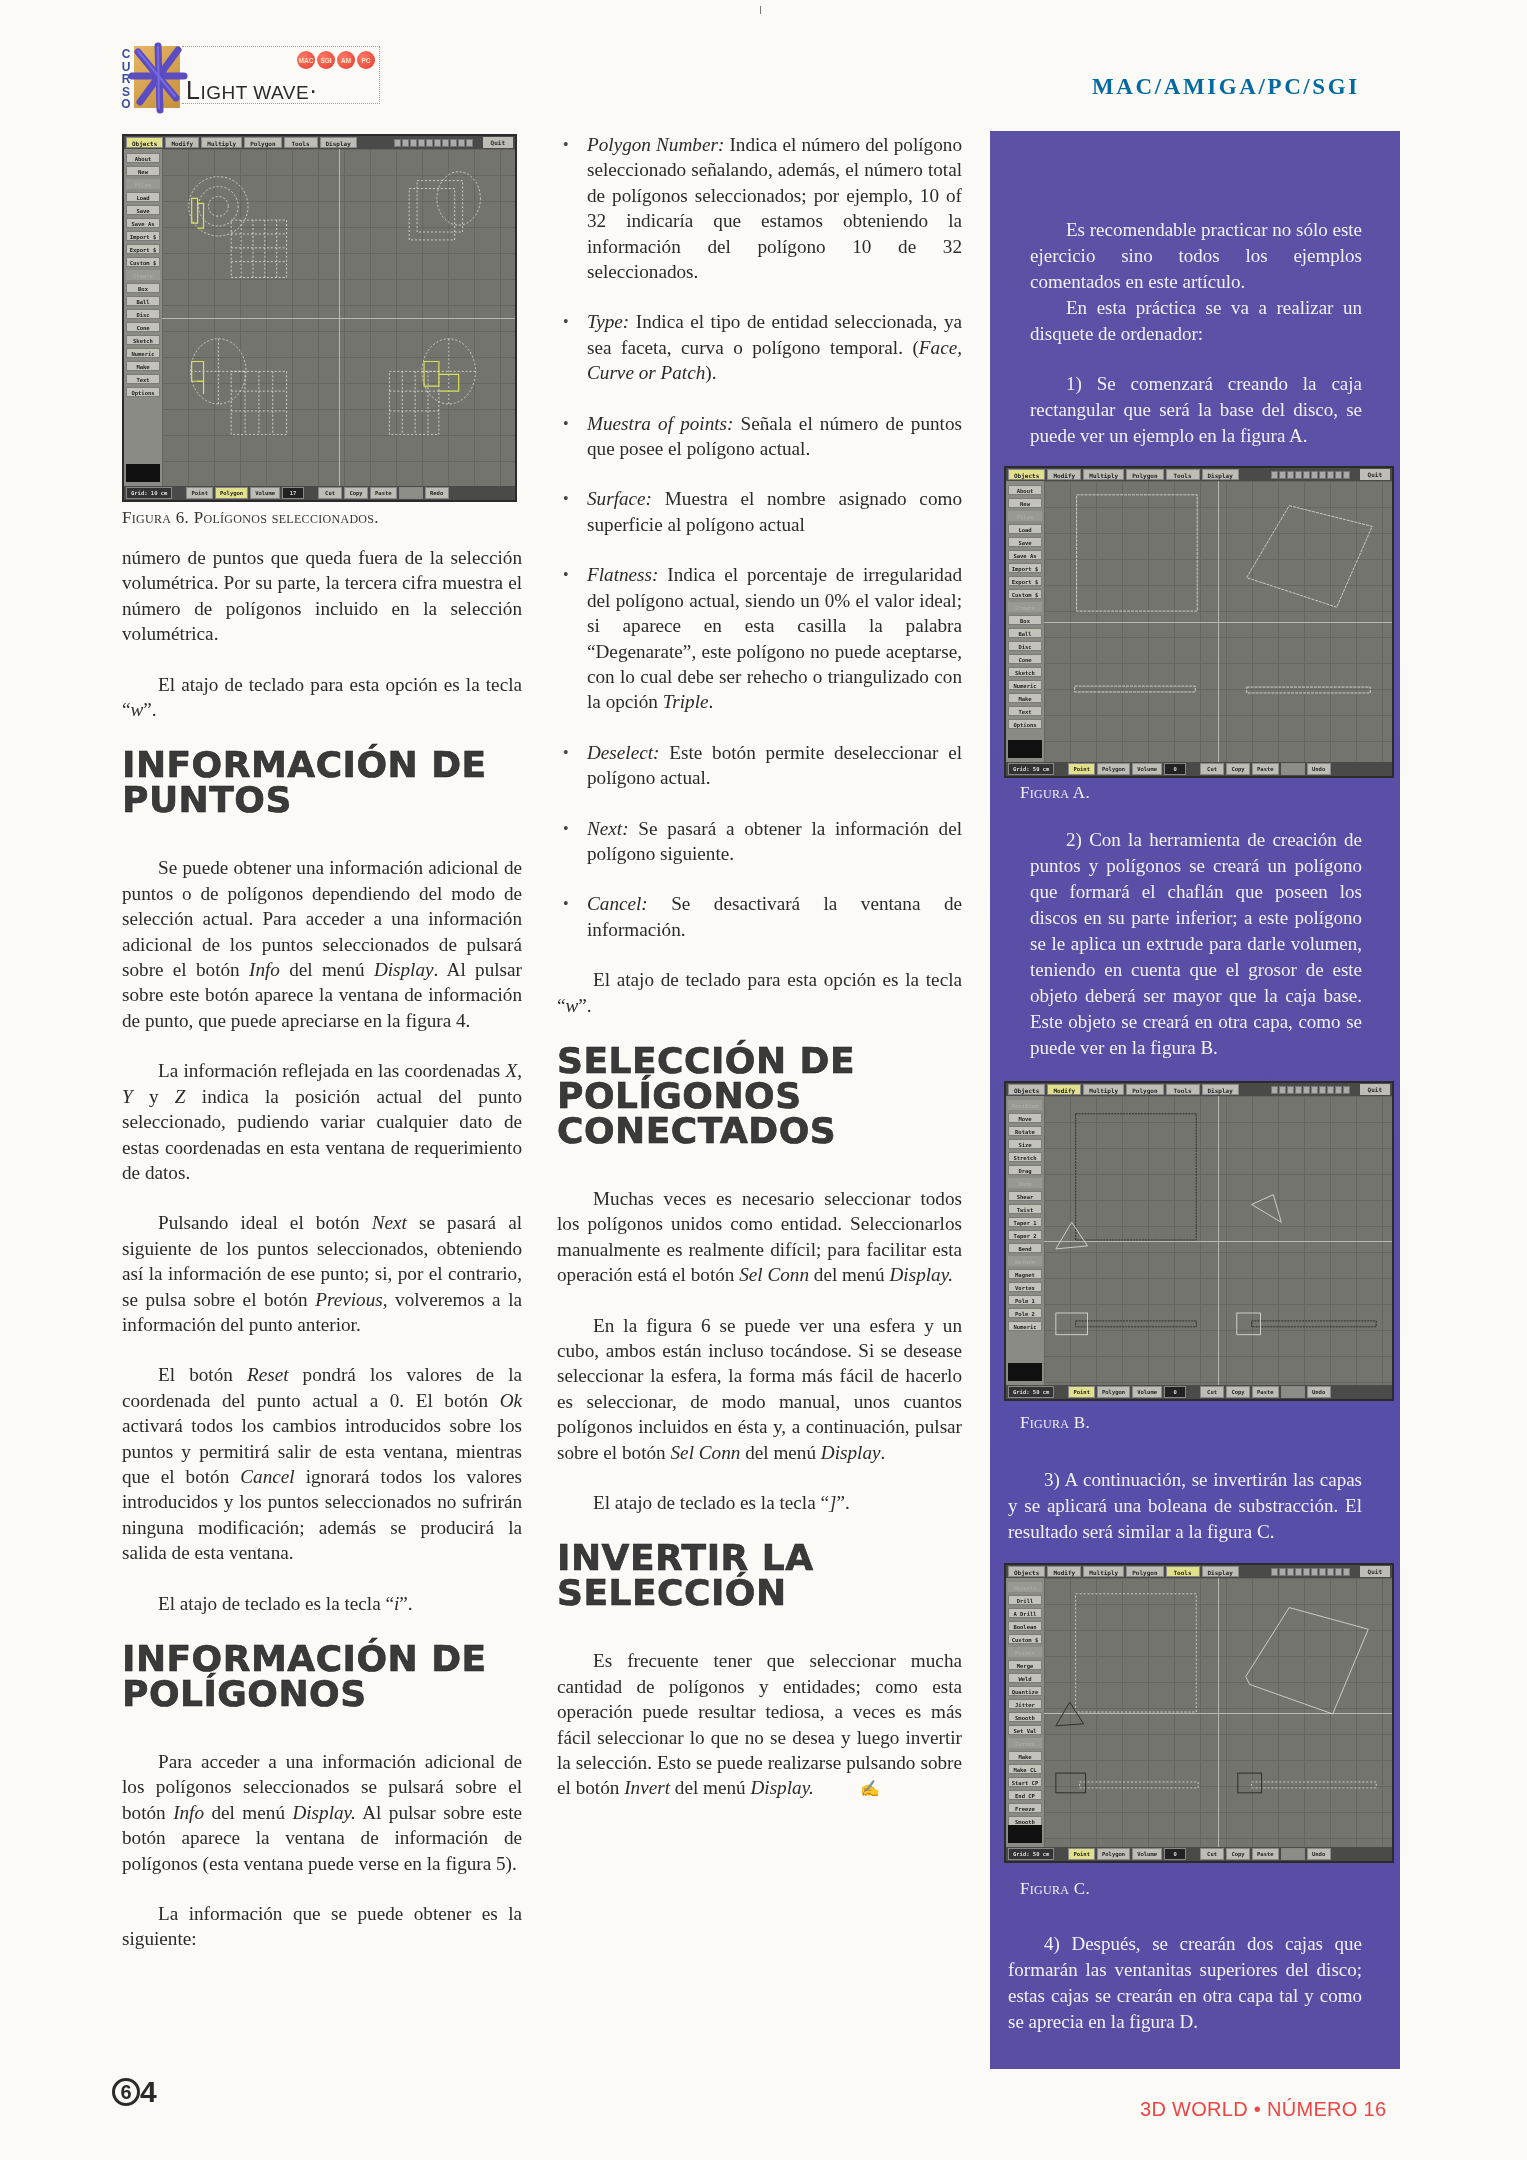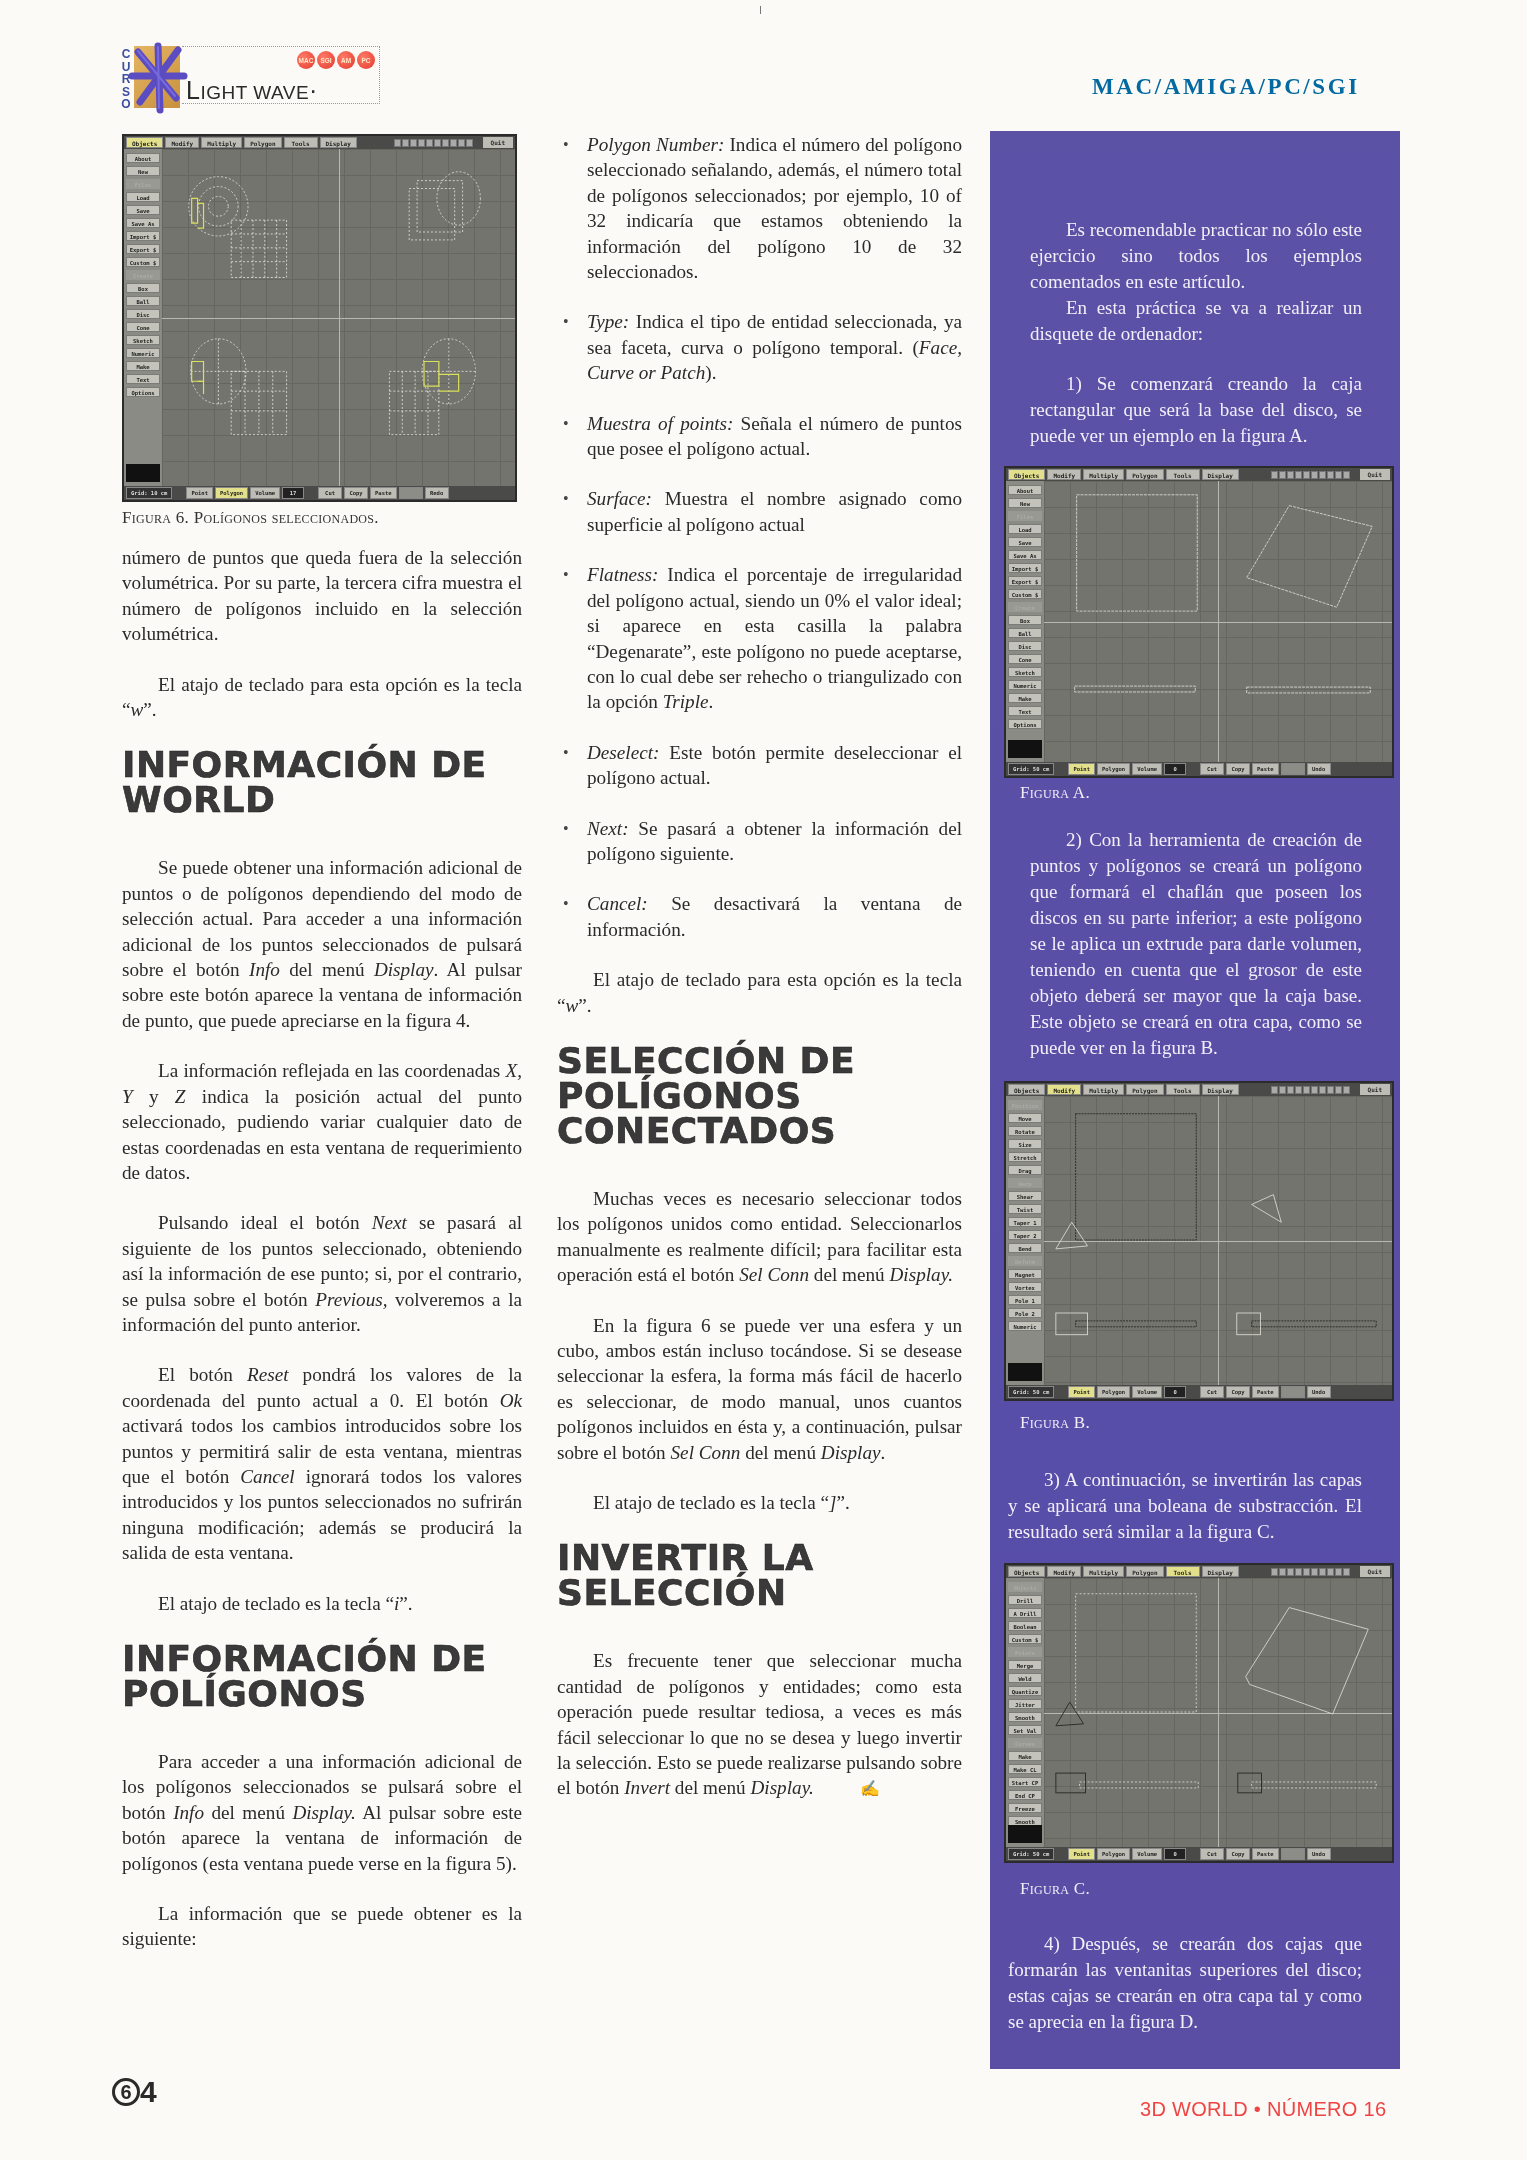--- a/index.html
+++ b/index.html
@@ -222,24 +222,24 @@
     <div class="bb">Paste</div>
     <div class="bb dim">Undo</div>
     <div class="bb">Redo</div>
   </div>
 </div>
 <div class="caption fig6-cap">Figura 6. Polígonos seleccionados.</div>
 
 <div class="col col-left">
   <p class="noind">número de puntos que queda fuera de la selección volumétrica. Por su parte, la tercera cifra muestra el número de polígonos incluido en la selección volumétrica.</p>
   <p><span>El atajo de teclado para esta opción es la tecla “</span><em>w</em><span>”.</span></p>
-  <h2 class="section">INFORMACIÓN DE WORLD</h2>
+  <h2 class="section">INFORMACIÓN DE PUNTOS</h2>
   <p><span>Se puede obtener una información adicional de puntos o de polígonos dependiendo del modo de selección actual. Para acceder a una información adicional de los puntos seleccionados de pulsará sobre el botón </span><em>Info</em><span> del menú </span><em>Display</em><span>. Al pulsar sobre este botón aparece la ventana de información de punto, que puede apreciarse en la figura 4.</span></p>
   <p><span>La información reflejada en las coordenadas </span><em>X, Y</em><span> y </span><em>Z</em><span> indica la posición actual del punto seleccionado, pudiendo variar cualquier dato de estas coordenadas en esta ventana de requerimiento de datos.</span></p>
-  <p><span>Pulsando ideal el botón </span><em>Next</em><span> se pasará al siguiente de los puntos seleccionado, obteniendo así la información de ese punto; si, por el contrario, se pulsa sobre el botón </span><em>Previous,</em><span> volveremos a la información del punto anterior.</span></p>
+  <p><span>Pulsando ideal el botón </span><em>Next</em><span> se pasará al siguiente de los puntos seleccionados, obteniendo así la información de ese punto; si, por el contrario, se pulsa sobre el botón </span><em>Previous,</em><span> volveremos a la información del punto anterior.</span></p>
   <p><span>El botón </span><em>Reset</em><span> pondrá los valores de la coordenada del punto actual a 0. El botón </span><em>Ok</em><span> activará todos los cambios introducidos sobre los puntos y permitirá salir de esta ventana, mientras que el botón </span><em>Cancel</em><span> ignorará todos los valores introducidos y los puntos seleccionados no sufrirán ninguna modificación; además se producirá la salida de esta ventana.</span></p>
   <p><span>El atajo de teclado es la tecla “</span><em>i</em><span>”.</span></p>
   <h2 class="section">INFORMACIÓN DE POLÍGONOS</h2>
   <p><span>Para acceder a una información adicional de los polígonos seleccionados se pulsará sobre el botón </span><em>Info</em><span> del menú </span><em>Display.</em><span> Al pulsar sobre este botón aparece la ventana de información de polígonos (esta ventana puede verse en la figura 5).</span></p>
   <p>La información que se puede obtener es la siguiente:</p>
 </div>
 
 <div class="col col-mid">
   <ul class="bullets">
     <li><em>Polygon Number:</em><span> Indica el número del polígono seleccionado señalando, además, el número total de polígonos seleccionados; por ejemplo, 10 of 32 indicaría que estamos obteniendo la información del polígono 10 de 32 seleccionados.</span></li>

